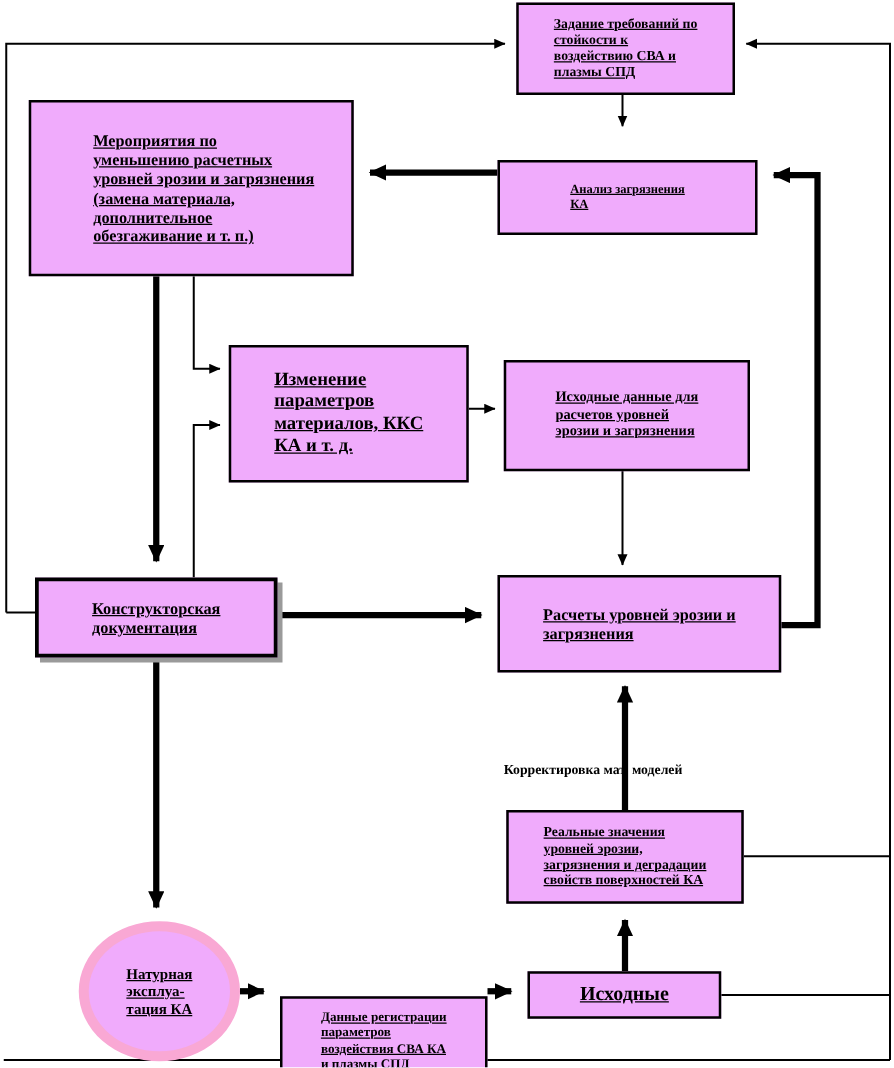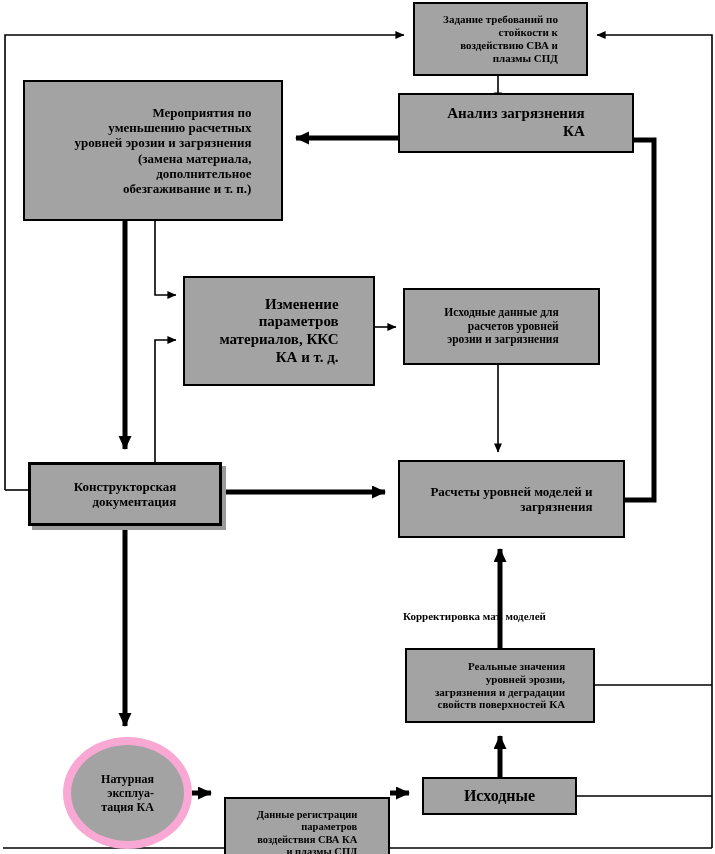--- a/index.html
+++ b/index.html
@@ -20,29 +20,30 @@
     position: absolute;
     left: 0;
     top: 0;
     width: 715px;
     height: 854px;
     pointer-events: none;
   }
   .node {
     position: absolute;
     box-sizing: border-box;
-    background: #a3a3a3;
+    background: #f0abfc;
     display: flex;
     align-items: center;
     justify-content: center;
-    text-align: right;
+    text-align: left;
     font-weight: bold;
     color: #000000;
     line-height: 1.18;
     z-index: 3;
+    text-decoration: underline;
   }
   .node.box {
     border: 2px solid #000000;
   }
   .node.shadow {
     box-shadow: 4px 4px 0 0 #9a9a9a;
   }
   .node.ellipse {
     border: 8px solid #f9a8d4;
     border-radius: 50%;
@@ -128,45 +129,45 @@
 
   <div class="node box" style="left:23px; top:80px; width:260px; height:141px; font-size:13px;padding-left:20px;">
     <span class="txt">Мероприятия по
 уменьшению расчетных
 уровней эрозии и загрязнения
 (замена материала,
 дополнительное
 обезгаживание и т. п.)</span>
   </div>
 
-  <div class="node box" style="left:398px; top:93px; width:236px; height:60px; font-size:15px;">
+  <div class="node box" style="left:398px; top:128px; width:208px; height:60px; font-size:10px;">
     <span class="txt">Анализ загрязнения
 КА</span>
   </div>
 
   <div class="node box" style="left:183px; top:276px; width:192px; height:110px; font-size:15px;">
     <span class="txt">Изменение
 параметров
 материалов, ККС
 КА и т. д.</span>
   </div>
 
-  <div class="node box" style="left:403px; top:288px; width:197px; height:77px; font-size:11.5px;">
+  <div class="node box" style="left:403px; top:288px; width:197px; height:89px; font-size:11.5px;">
     <span class="txt">Исходные данные для
 расчетов уровней
 эрозии и загрязнения</span>
   </div>
 
   <div class="node box shadow" style="left:28px; top:462px; width:194px; height:64px; font-size:13px; border-width:3px;">
     <span class="txt">Конструкторская
 документация</span>
   </div>
 
   <div class="node box" style="left:398px; top:460px; width:227px; height:78px; font-size:13px;">
-    <span class="txt">Расчеты уровней моделей и
+    <span class="txt">Расчеты уровней эрозии и
 загрязнения</span>
   </div>
 
   <div class="node box" style="left:405px; top:648px; width:190px; height:75px; font-size:11px;">
     <span class="txt">Реальные значения
 уровней эрозии,
 загрязнения и деградации
 свойств поверхностей КА</span>
   </div>
 

